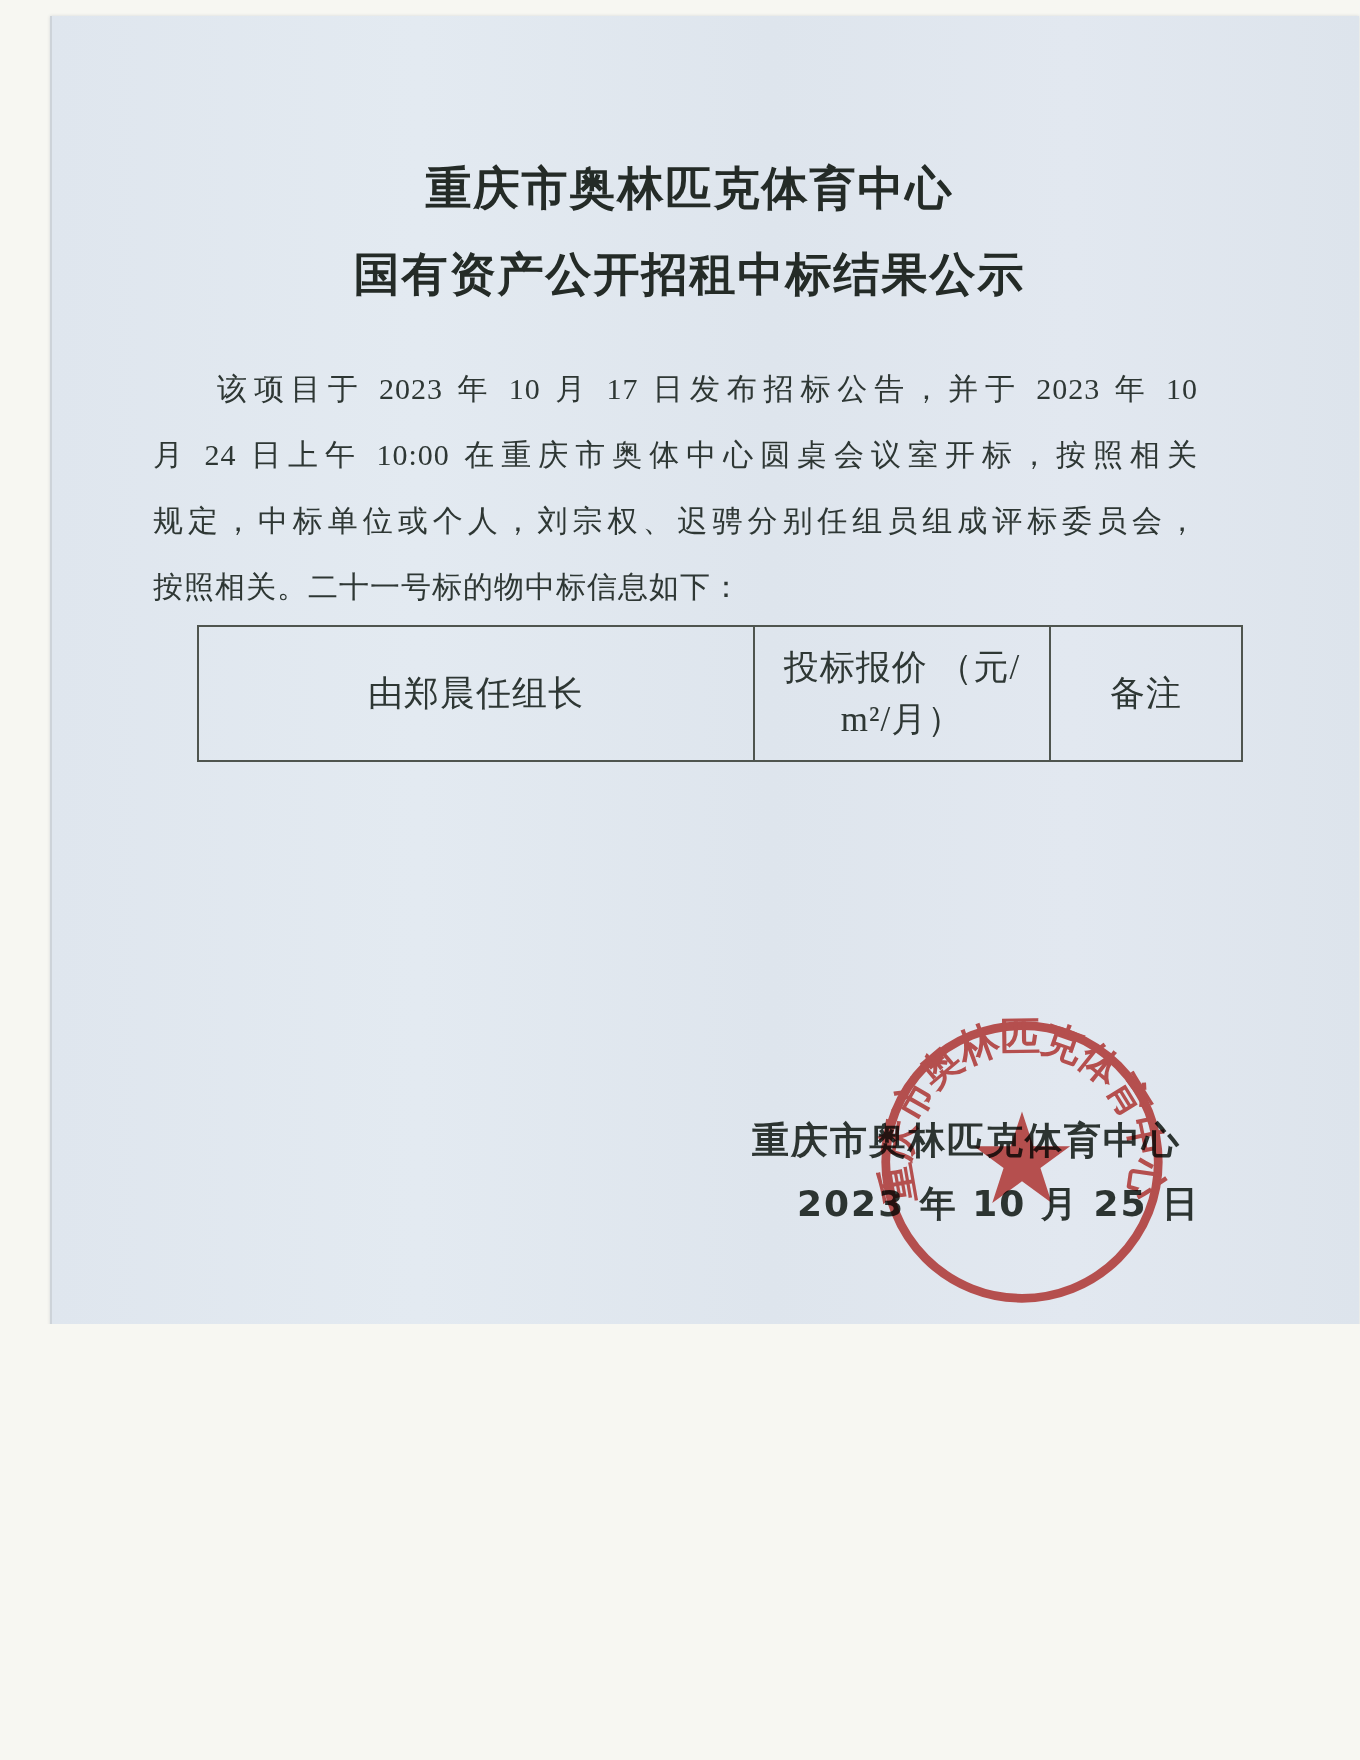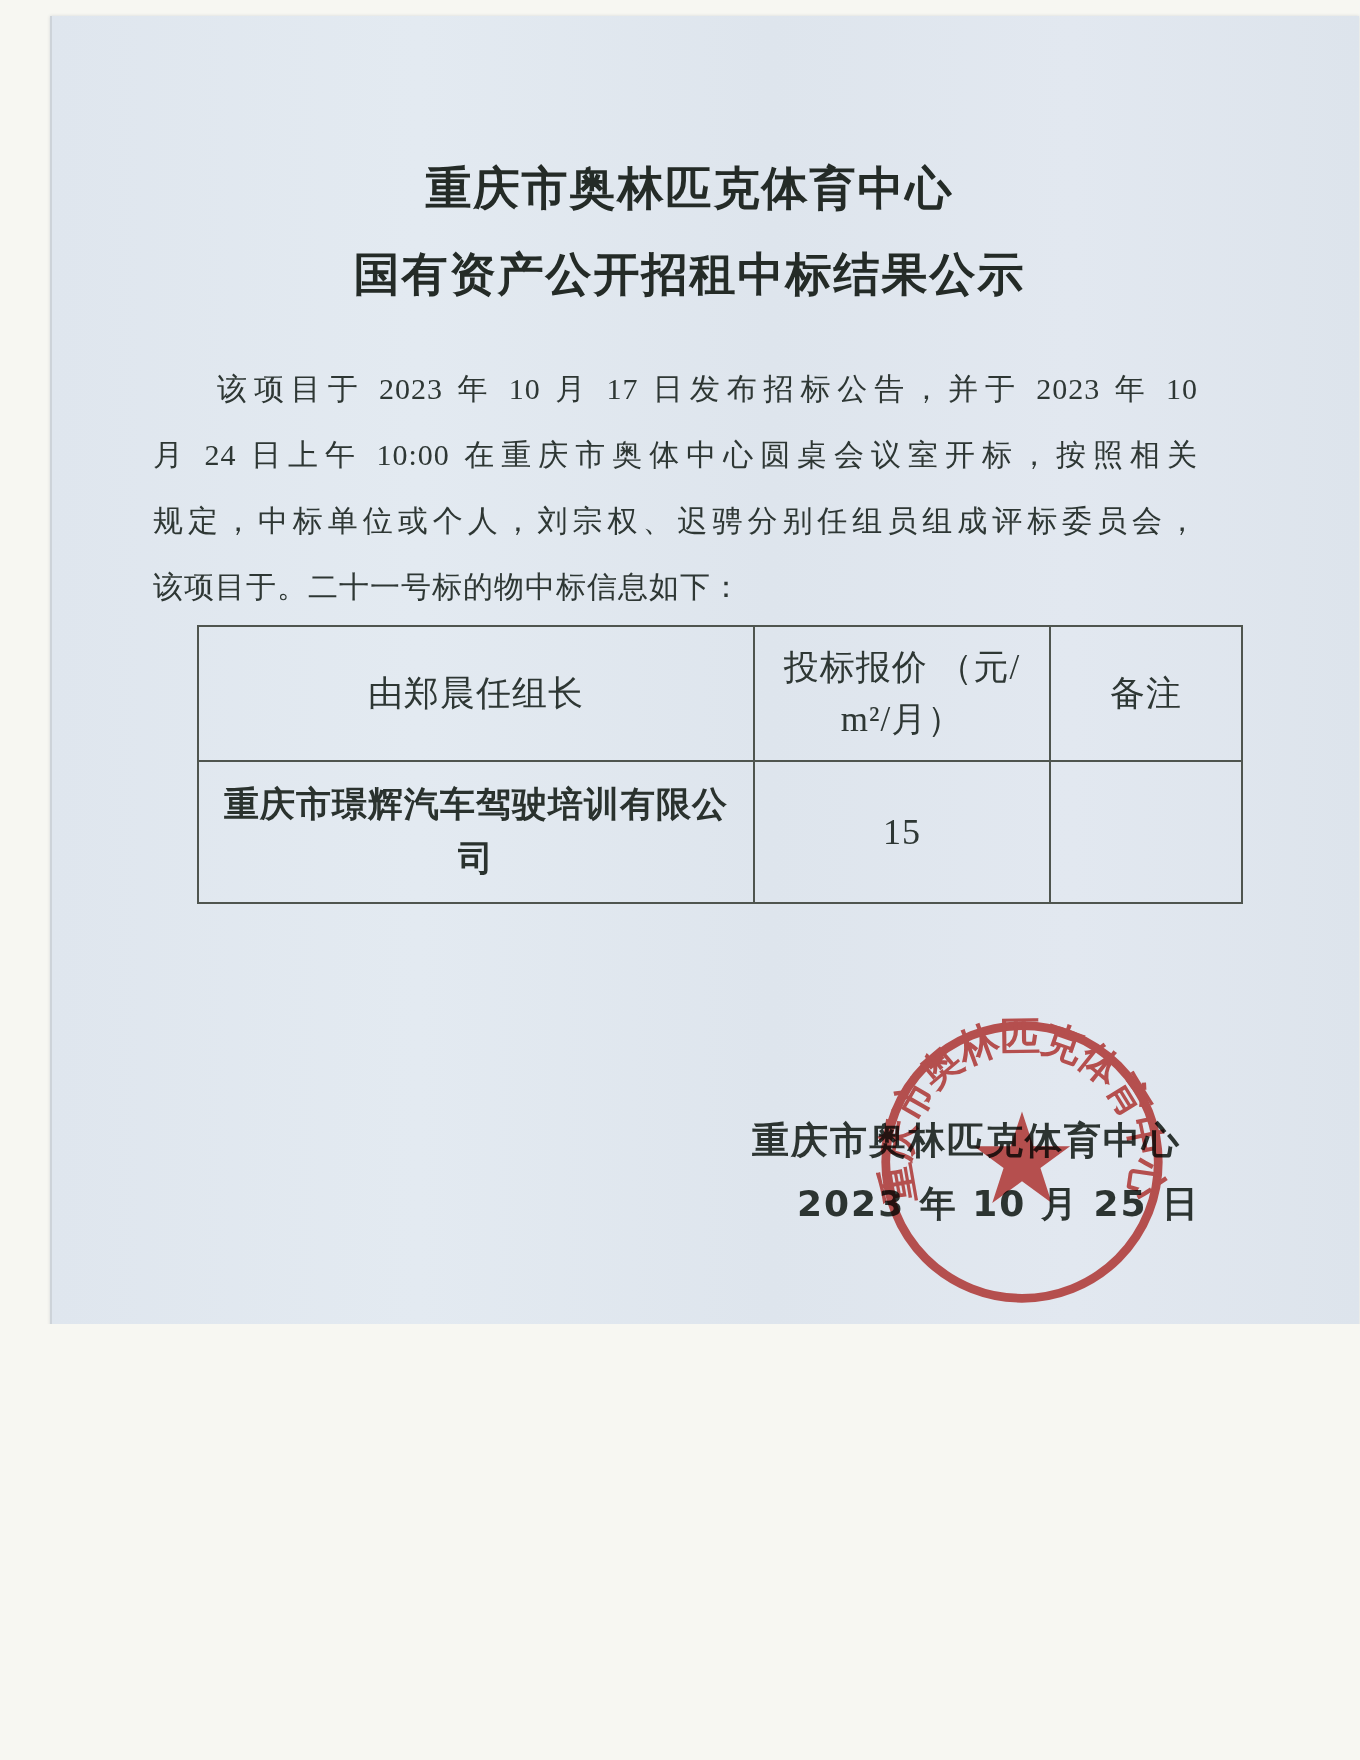--- a/index.html
+++ b/index.html
@@ -132,36 +132,30 @@
 <div id="stage">
   <div id="paper">
 
     <div class="doc-title" id="title-line1">重庆市奥林匹克体育中心</div>
     <div class="doc-title" id="title-line2">国有资产公开招租中标结果公示</div>
 
     <div id="paragraph">
       <div class="body-line fill indent">该项目于 2023 年 10 月 17 日发布招标公告，并于 2023 年 10</div>
       <div class="body-line fill">月 24 日上午 10:00 在重庆市奥体中心圆桌会议室开标，按照相关</div>
       <div class="body-line fill">规定，中标单位或个人，刘宗权、迟骋分别任组员组成评标委员会，</div>
-      <div class="body-line">该项目于。二十一号标的物中标信息如下：</div>
+      <div class="body-line">按照相关。二十一号标的物中标信息如下：</div>
     </div>
 
     <table id="result-table">
       <tbody>
         <tr class="header-row">
           <td class="col-bidder">由郑晨任组长</td>
           <td class="col-price">投标报价 （元/
 m²/月）</td>
           <td class="col-remarks">备注</td>
-        </tr>
-        <tr class="data-row">
-          <td class="bidder-cell">重庆市璟辉汽车驾驶培训有限公
-司</td>
-          <td class="price-cell">15</td>
-          <td class="remarks-cell"></td>
         </tr>
       </tbody>
     </table>
 
 
     <div id="signature-org">重庆市奥林匹克体育中心</div>
     <div id="signature-date">2023 年 10 月 25 日</div>
 
     <svg id="stamp" viewBox="0 0 300 300">
       <defs>

